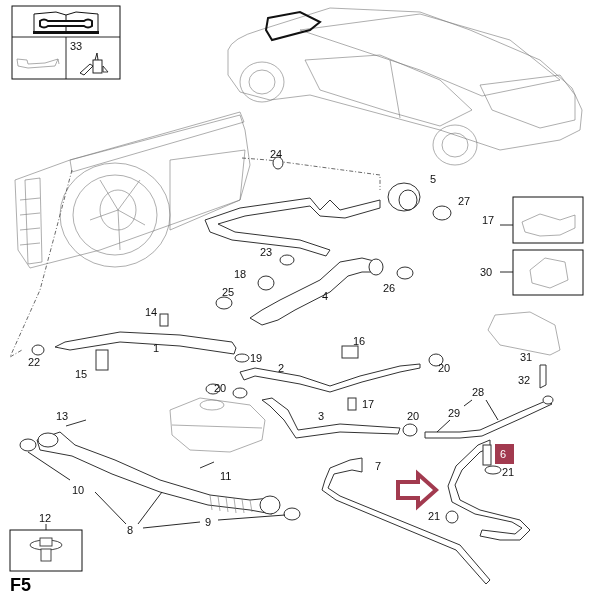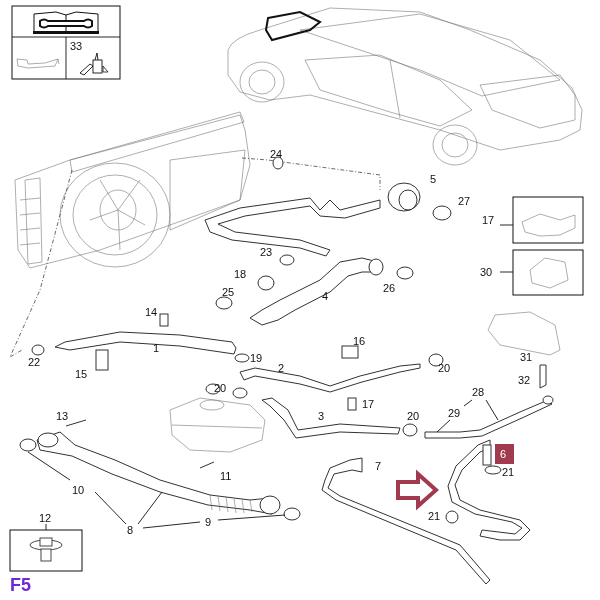--- a/index.html
+++ b/index.html
@@ -6,21 +6,21 @@
   body { width: 600px; height: 600px; position: relative; overflow: hidden;
          font-family: "Liberation Sans", sans-serif; }
   #diagram { position: absolute; left: 0; top: 0; width: 600px; height: 600px; }
   .part-label { font-family: "Liberation Sans", sans-serif; font-size: 11px; fill: #111; }
   .hose { stroke: #333; stroke-width: 1; fill: #fff; }
   .thin { stroke: #777; stroke-width: 0.6; fill: none; }
   .leader { stroke: #111; stroke-width: 0.9; fill: none; }
   .dash { stroke: #444; stroke-width: 0.8; fill: none; stroke-dasharray: 4 2 1 2; }
   .box { stroke: #111; stroke-width: 1; fill: #fff; }
   .sheet-code { position: absolute; left: 10px; top: 575px; font-size: 18px; font-weight: bold;
-                font-family: "Liberation Sans", sans-serif; color: #6d28d9; }
+                font-family: "Liberation Sans", sans-serif; color: #000000; }
 </style>
 </head>
 <body>
 
 <svg id="diagram" viewBox="0 0 600 600" xmlns="http://www.w3.org/2000/svg">
 
   <g>
     <rect class="box" x="12" y="6" width="108" height="73"></rect>
     <line class="leader" x1="12" y1="37" x2="120" y2="37"></line>
     <line class="leader" x1="66" y1="37" x2="66" y2="79"></line>

